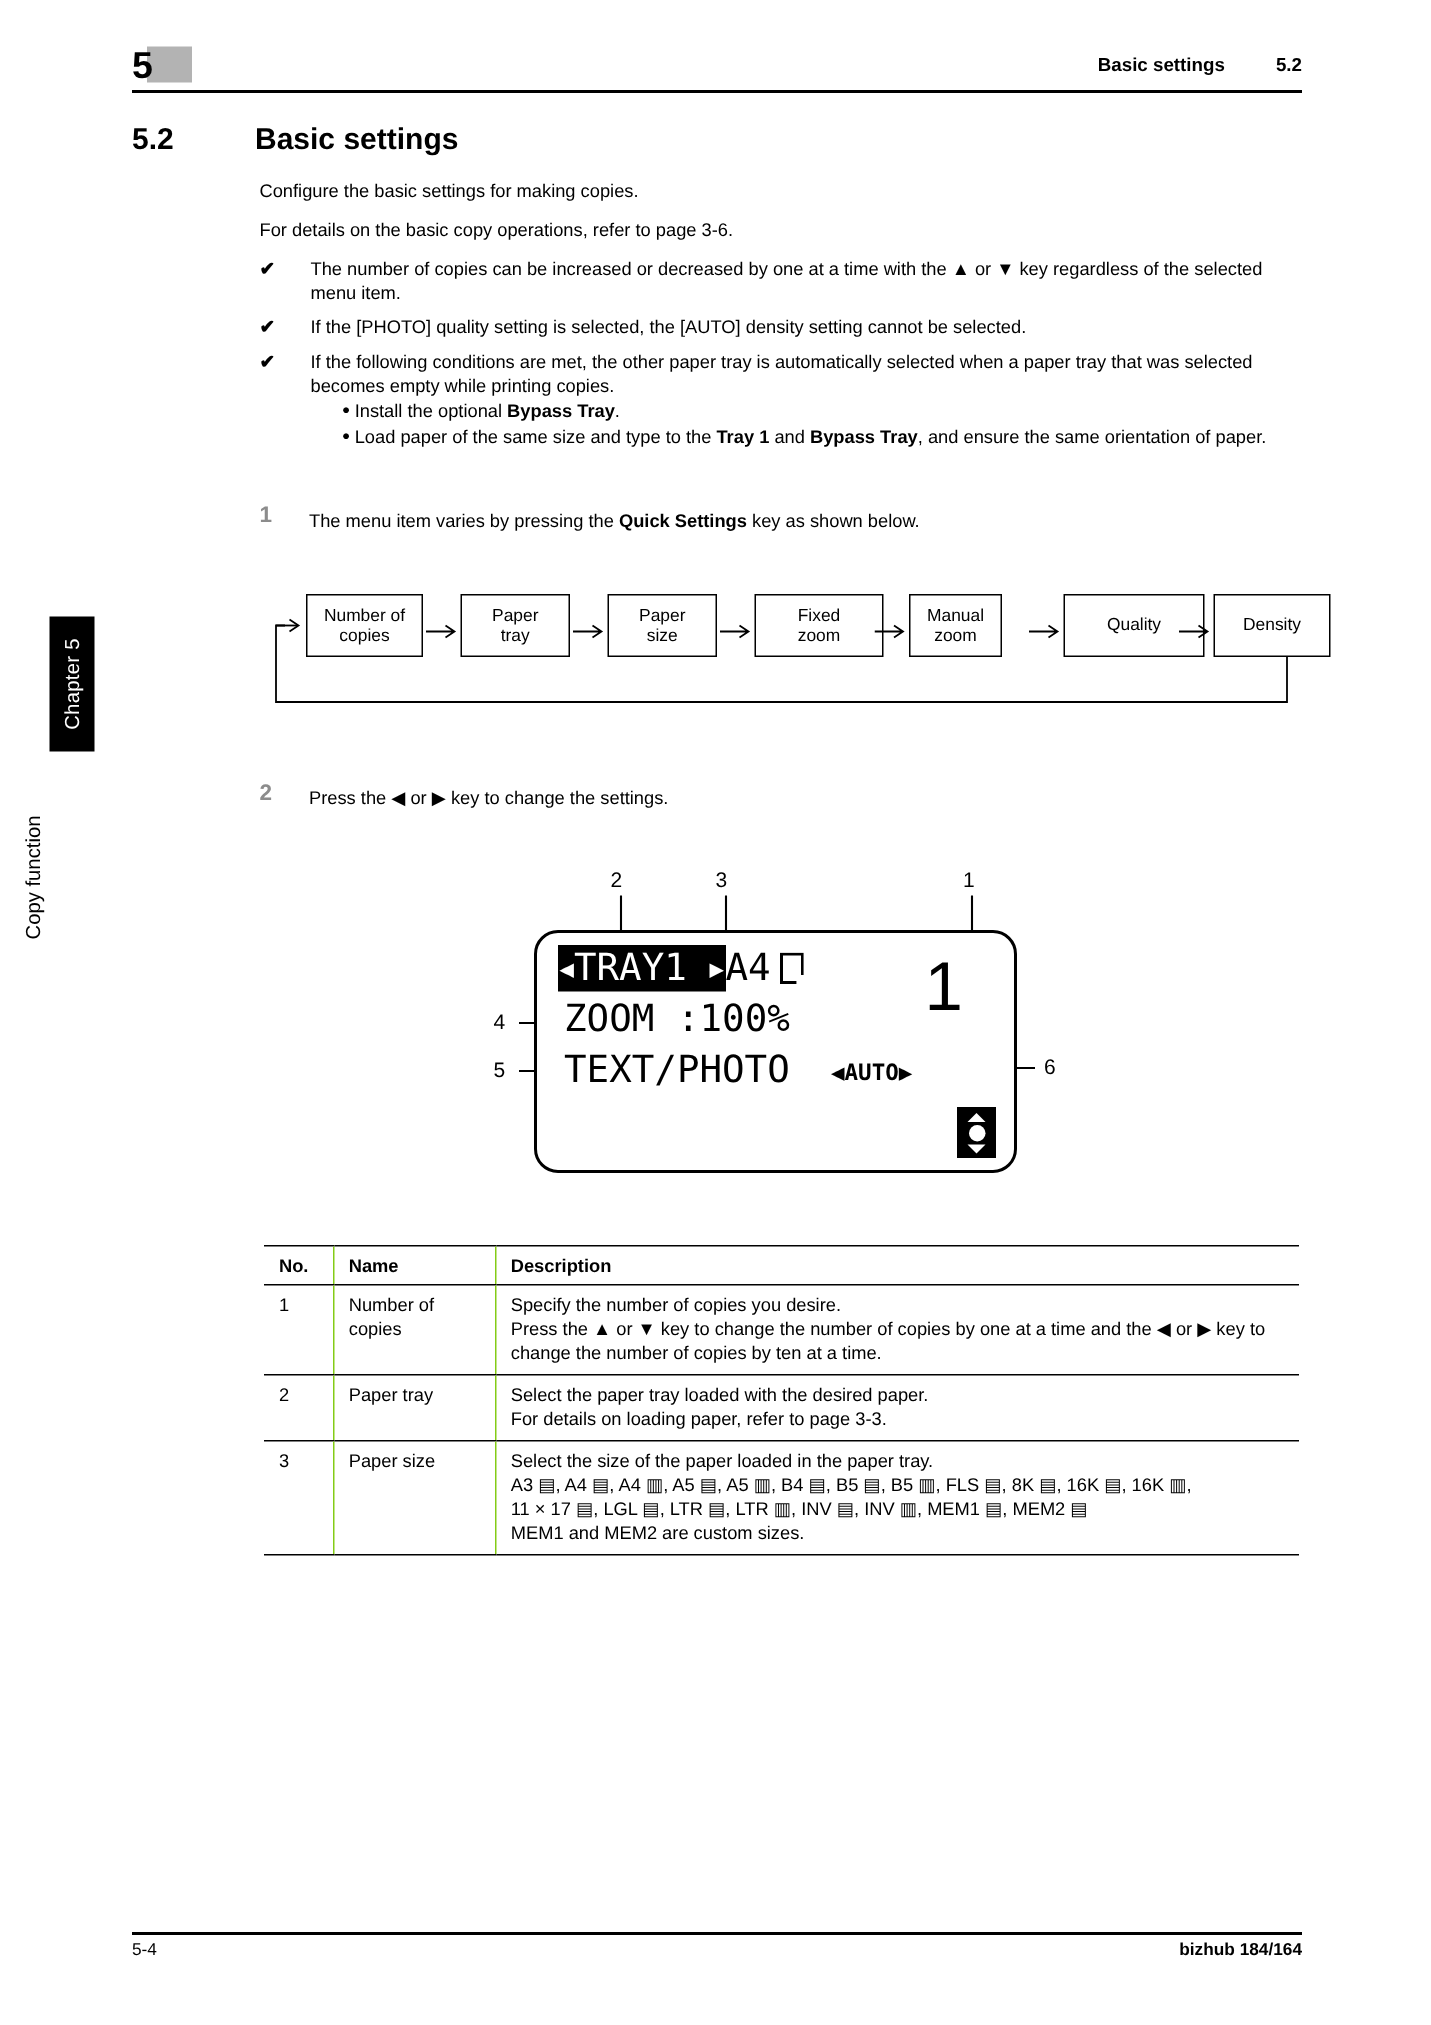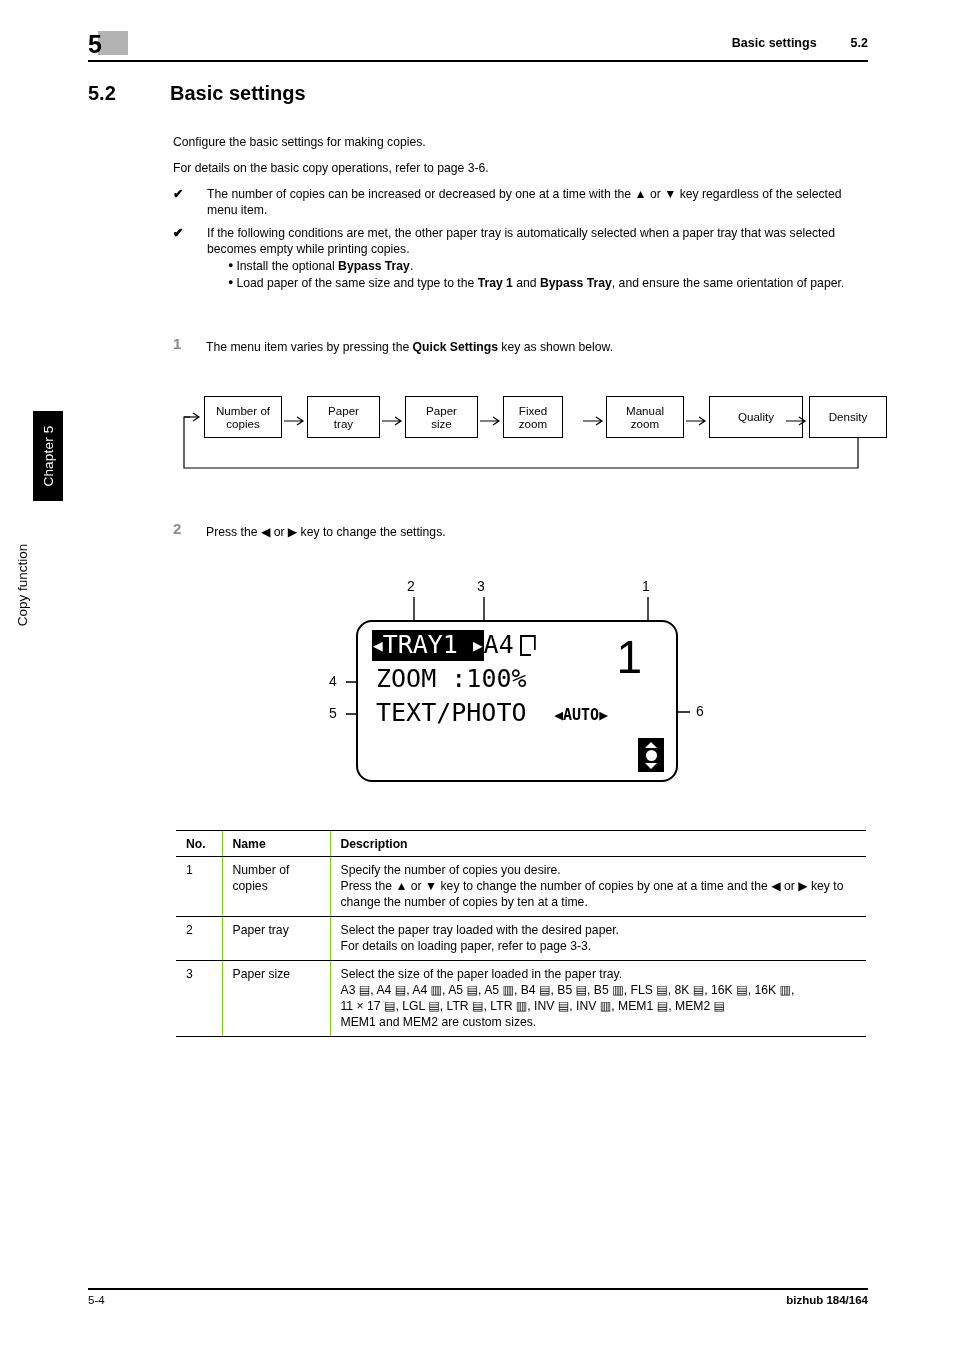--- a/index.html
+++ b/index.html
@@ -56,21 +56,21 @@
     position:absolute; left:0; right:0; top:30px;
     border-top:2px solid #000;
   }
 
   
   .sec-head { position:absolute; left:88px; top:82px; }
   .sec-head .num { position:absolute; left:0; top:0; font-size:20px; font-weight:bold; }
   .sec-head .ttl { position:absolute; left:82px; top:0; font-size:20px; font-weight:bold; white-space:nowrap; }
 
   
-  .body { position:absolute; left:173px; top:134px; width:690px; font-size:12.2px; line-height:16px; }
+  .body { position:absolute; left:173px; top:119px; width:690px; font-size:12.2px; line-height:16px; }
   .p { margin-bottom:10px; }
   .bullet { position:relative; padding-left:34px; margin-bottom:7px; }
   .bullet .chk { position:absolute; left:0; top:0px; font-size:12.5px; font-weight:bold; }
   .sub { position:relative; padding-left:0px;margin-left:21px; }
   .sub .dot { font-size:9px; vertical-align:2px; margin-right:3px; }
   b { font-weight:bold; }
 
   
   .step { position:absolute; font-size:12.2px; line-height:16px; }
   .step .n {
@@ -197,20 +197,21 @@
   <div class="p">Configure the basic settings for making copies.</div>
   <div class="p">For details on the basic copy operations, refer to page 3-6.</div>
 
   <div class="bullet">
     <span class="chk">✔</span>
     <span><span>The number of copies can be increased or decreased by one at a time with the </span><span>▲</span><span> or </span><span>▼</span><span> key regardless of the selected menu item.</span></span>
   </div>
 
   <div class="bullet">
     <span class="chk">✔</span>
+    <span>If the [PHOTO] quality setting is selected, the [AUTO] density setting cannot be selected.</span>
   </div>
 
   <div class="bullet">
     <span class="chk">✔</span>
     <span>If the following conditions are met, the other paper tray is automatically selected when a paper tray that was selected becomes empty while printing copies.</span>
     <div class="sub">
       <span class="dot">●</span><span>Install the optional </span><b>Bypass Tray</b><span>.</span>
     </div>
     <div class="sub">
       <span class="dot">●</span><span>Load paper of the same size and type to the </span><b>Tray 1</b><span> and </span><b>Bypass Tray</b><span>, and ensure the same orientation of paper.</span>
@@ -259,33 +260,33 @@
       <span>Paper</span><br>
       <span>size</span>
     </span>
   </div>
   <div class="farrow" style="left:304px;">
     <svg width="22" height="10" viewBox="0 0 22 10">
         <path d="M0 5 L18 5 M13 1 L19 5 L13 9" fill="none" stroke="#000" stroke-width="1.2"></path>
       </svg>
   </div>
 
-  <div class="fbox" style="left:327px; width:60px;">
+  <div class="fbox" style="left:327px; width:86px;">
     <span>
       <span>Fixed</span><br>
       <span>zoom</span>
     </span>
   </div>
   <div class="farrow" style="left:407px;">
     <svg width="22" height="10" viewBox="0 0 22 10">
         <path d="M0 5 L18 5 M13 1 L19 5 L13 9" fill="none" stroke="#000" stroke-width="1.2"></path>
       </svg>
   </div>
 
-  <div class="fbox" style="left:430px; width:78px;">
+  <div class="fbox" style="left:430px; width:62px;">
     <span>
       <span>Manual</span><br>
       <span>zoom</span>
     </span>
   </div>
   <div class="farrow" style="left:510px;">
     <svg width="22" height="10" viewBox="0 0 22 10">
         <path d="M0 5 L18 5 M13 1 L19 5 L13 9" fill="none" stroke="#000" stroke-width="1.2"></path>
       </svg>
   </div>

